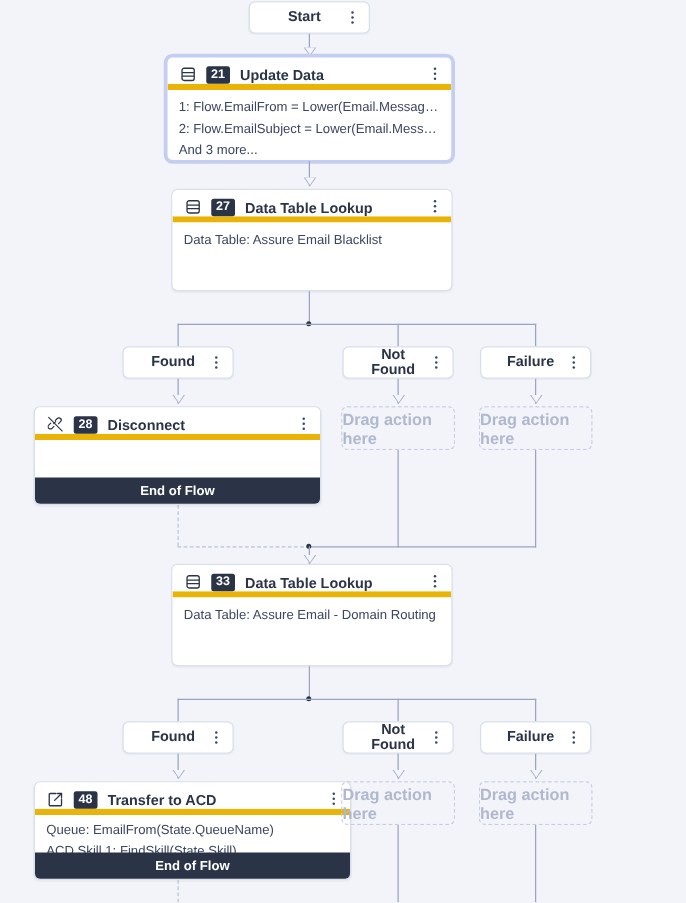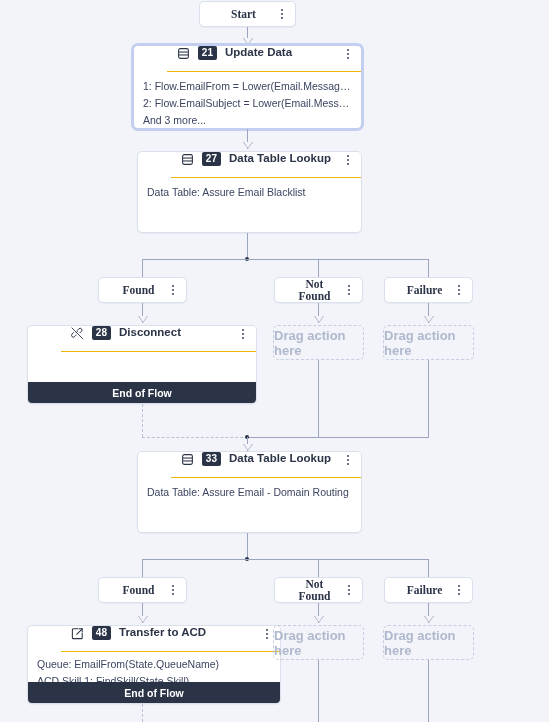--- a/index.html
+++ b/index.html
@@ -73,28 +73,27 @@
     box-shadow: 0 1px 1px rgba(40,50,80,0.05);
   }
   .node.selected {
     border: 1px solid #ffffff;
     outline: 3px solid #c3cef0;
     outline-offset: -1px;
     box-shadow: 0 0 0 1px #8fa2de;
   }
   .node-header {
     display: flex;
-    align-items: flex-start;
+    align-items: flex-end;
     height: 26px;
     padding: 0 7px 0 9px;
     box-sizing: border-box;
-    border-bottom: 1px solid #eab308;
+    border-bottom: 5px solid #eab308;
     background: #ffffff;
     border-radius: 4px 4px 0 0;
-    margin-left: 33px;
   }
   .hdr-icon {
     width: 15px;
     height: 15px;
     flex: 0 0 15px;
     display: flex;
     align-items: center;
     justify-content: center;
     color: #2b3347;
     margin-right: 7px;
@@ -176,21 +175,20 @@
     position: absolute;
     background: #ffffff;
     border: 1px solid #d9dfeb;
     border-radius: 5px;
     box-sizing: border-box;
     display: flex;
     align-items: center;
     height: 26px;
     padding: 0 7px 0 9px;
     box-shadow: 0 1px 1px rgba(40,50,80,0.05);
-    font-family: Liberation Serif, serif;
   }
   .pill .pill-label {
     flex: 1 1 auto;
     text-align: center;
     font-size: 11.5px;
     font-weight: bold;
     color: #2b3347;
     padding-left: 8px;
   }
 

